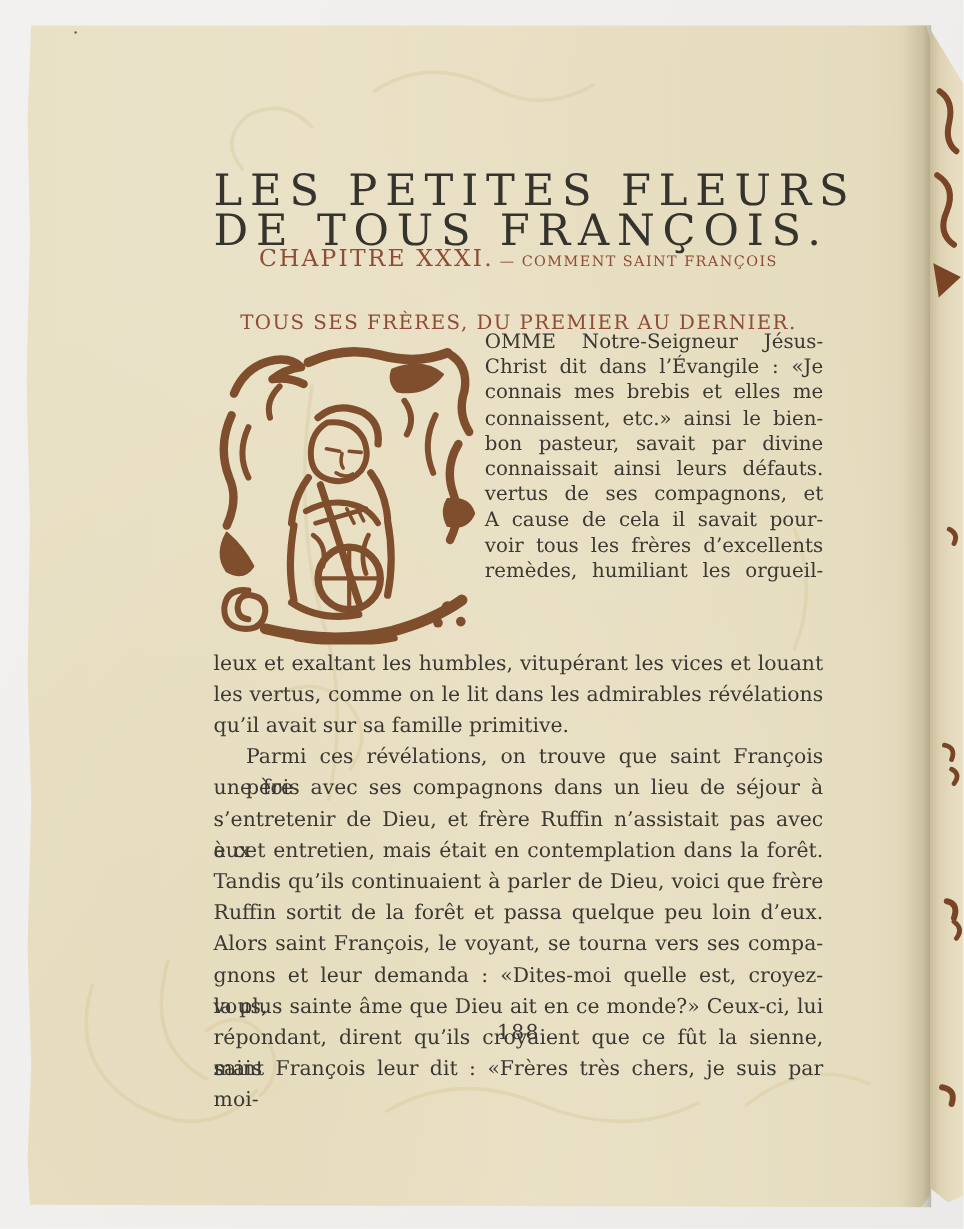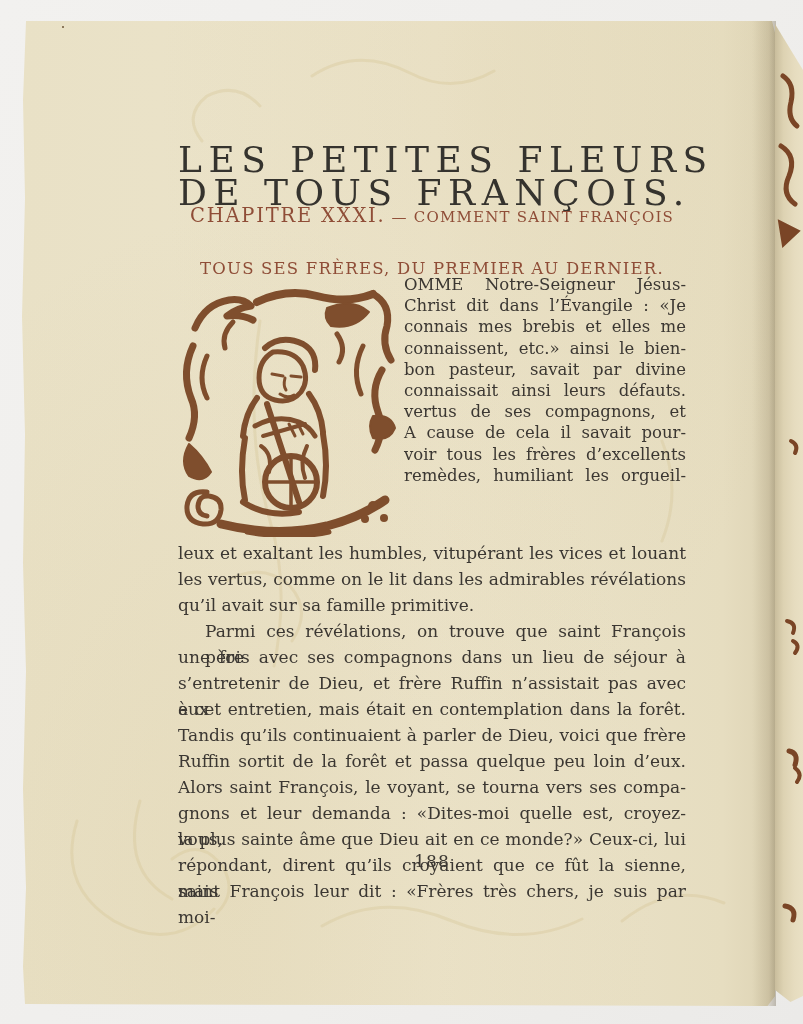--- a/index.html
+++ b/index.html
@@ -28,21 +28,21 @@
   }
   .fold-shade{
     position:absolute;left:752px;top:21px;width:24px;height:985px;pointer-events:none;
     background:linear-gradient(90deg,rgba(120,104,70,0) 0%,rgba(120,104,70,.18) 70%,rgba(90,76,48,.32) 100%);
   }
   
   .tx{position:absolute;color:#3b3732;}
   .title-line{left:156px;width:508px;text-align:center;font-size:36px;letter-spacing:6.5px;color:#35332e;white-space:nowrap;}
   .chap-line{left:146px;width:528px;text-align:center;color:#8f4d37;white-space:nowrap;letter-spacing:1.2px;font-size:16.5px;}
   .chap-lead{font-size:19.5px;letter-spacing:1.8px;}
-  .chap-rest{font-size:15px;}
+  .chap-rest{font-size:12px;}
   .colblock{position:absolute;left:382px;top:253px;width:282px;}
   .colblock .tline{height:21.2px;line-height:21.2px;font-size:16.5px;}
   .wideblock{position:absolute;left:156px;top:519px;width:508px;}
   .wideblock .tline{height:26px;line-height:26px;font-size:17px;}
   .tline{color:#3b3732;text-align:justify;text-align-last:justify;white-space:normal;overflow:visible;}
   .tline.end{text-align-last:left;}
   .tline.indent{padding-left:27px;}
   .pagenum{left:156px;top:830px;width:508px;text-align:center;font-size:17px;letter-spacing:1px;}
   .speck{position:absolute;border-radius:50%;background:#6d5438;}
 </style>

